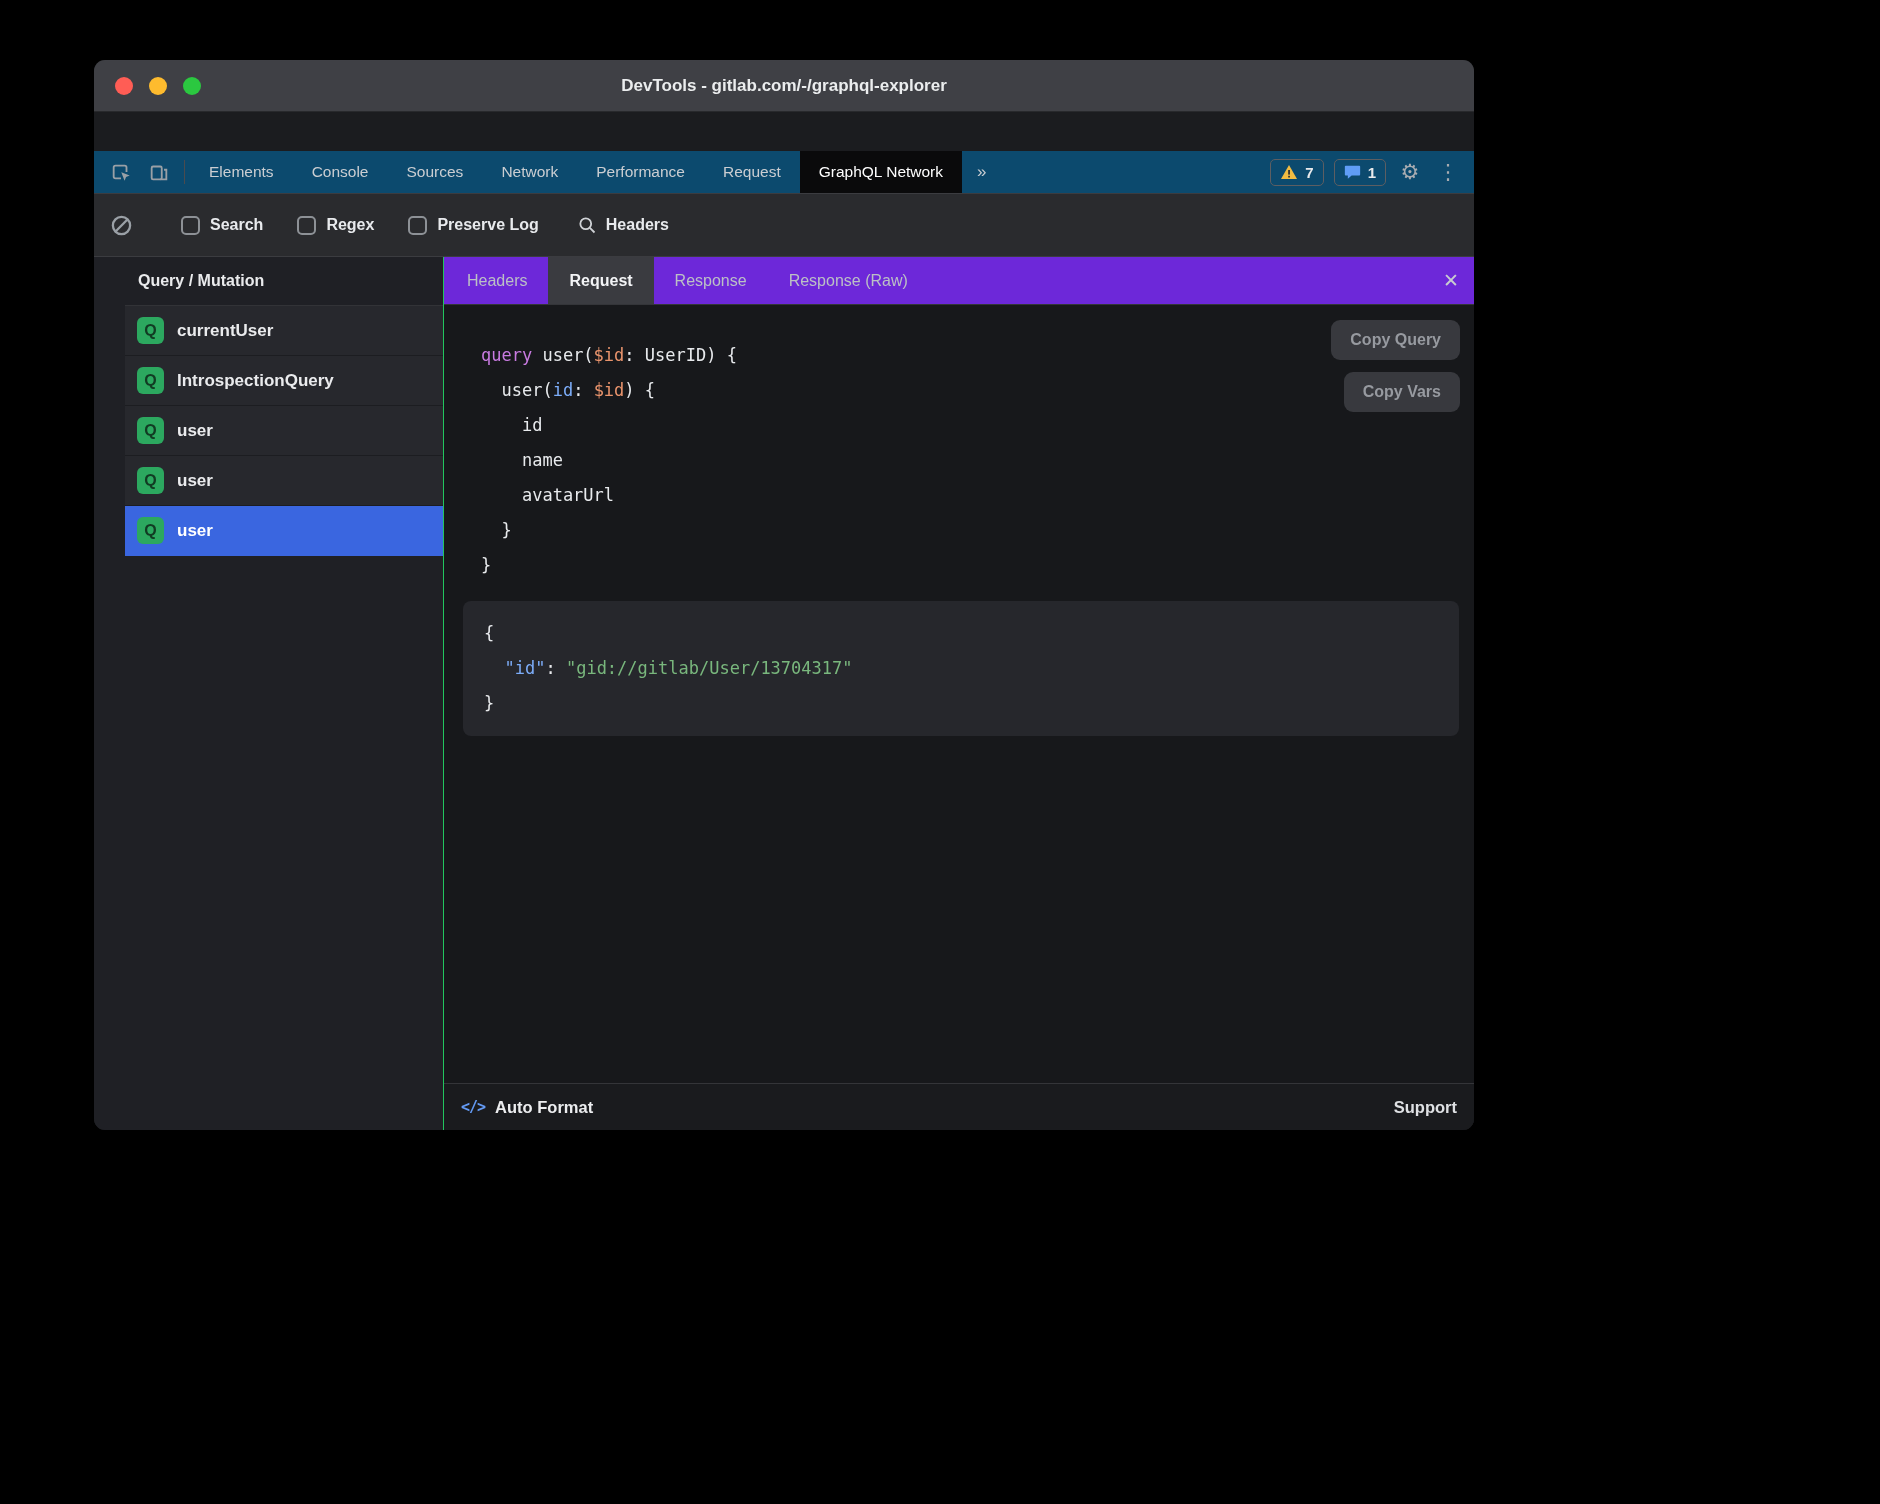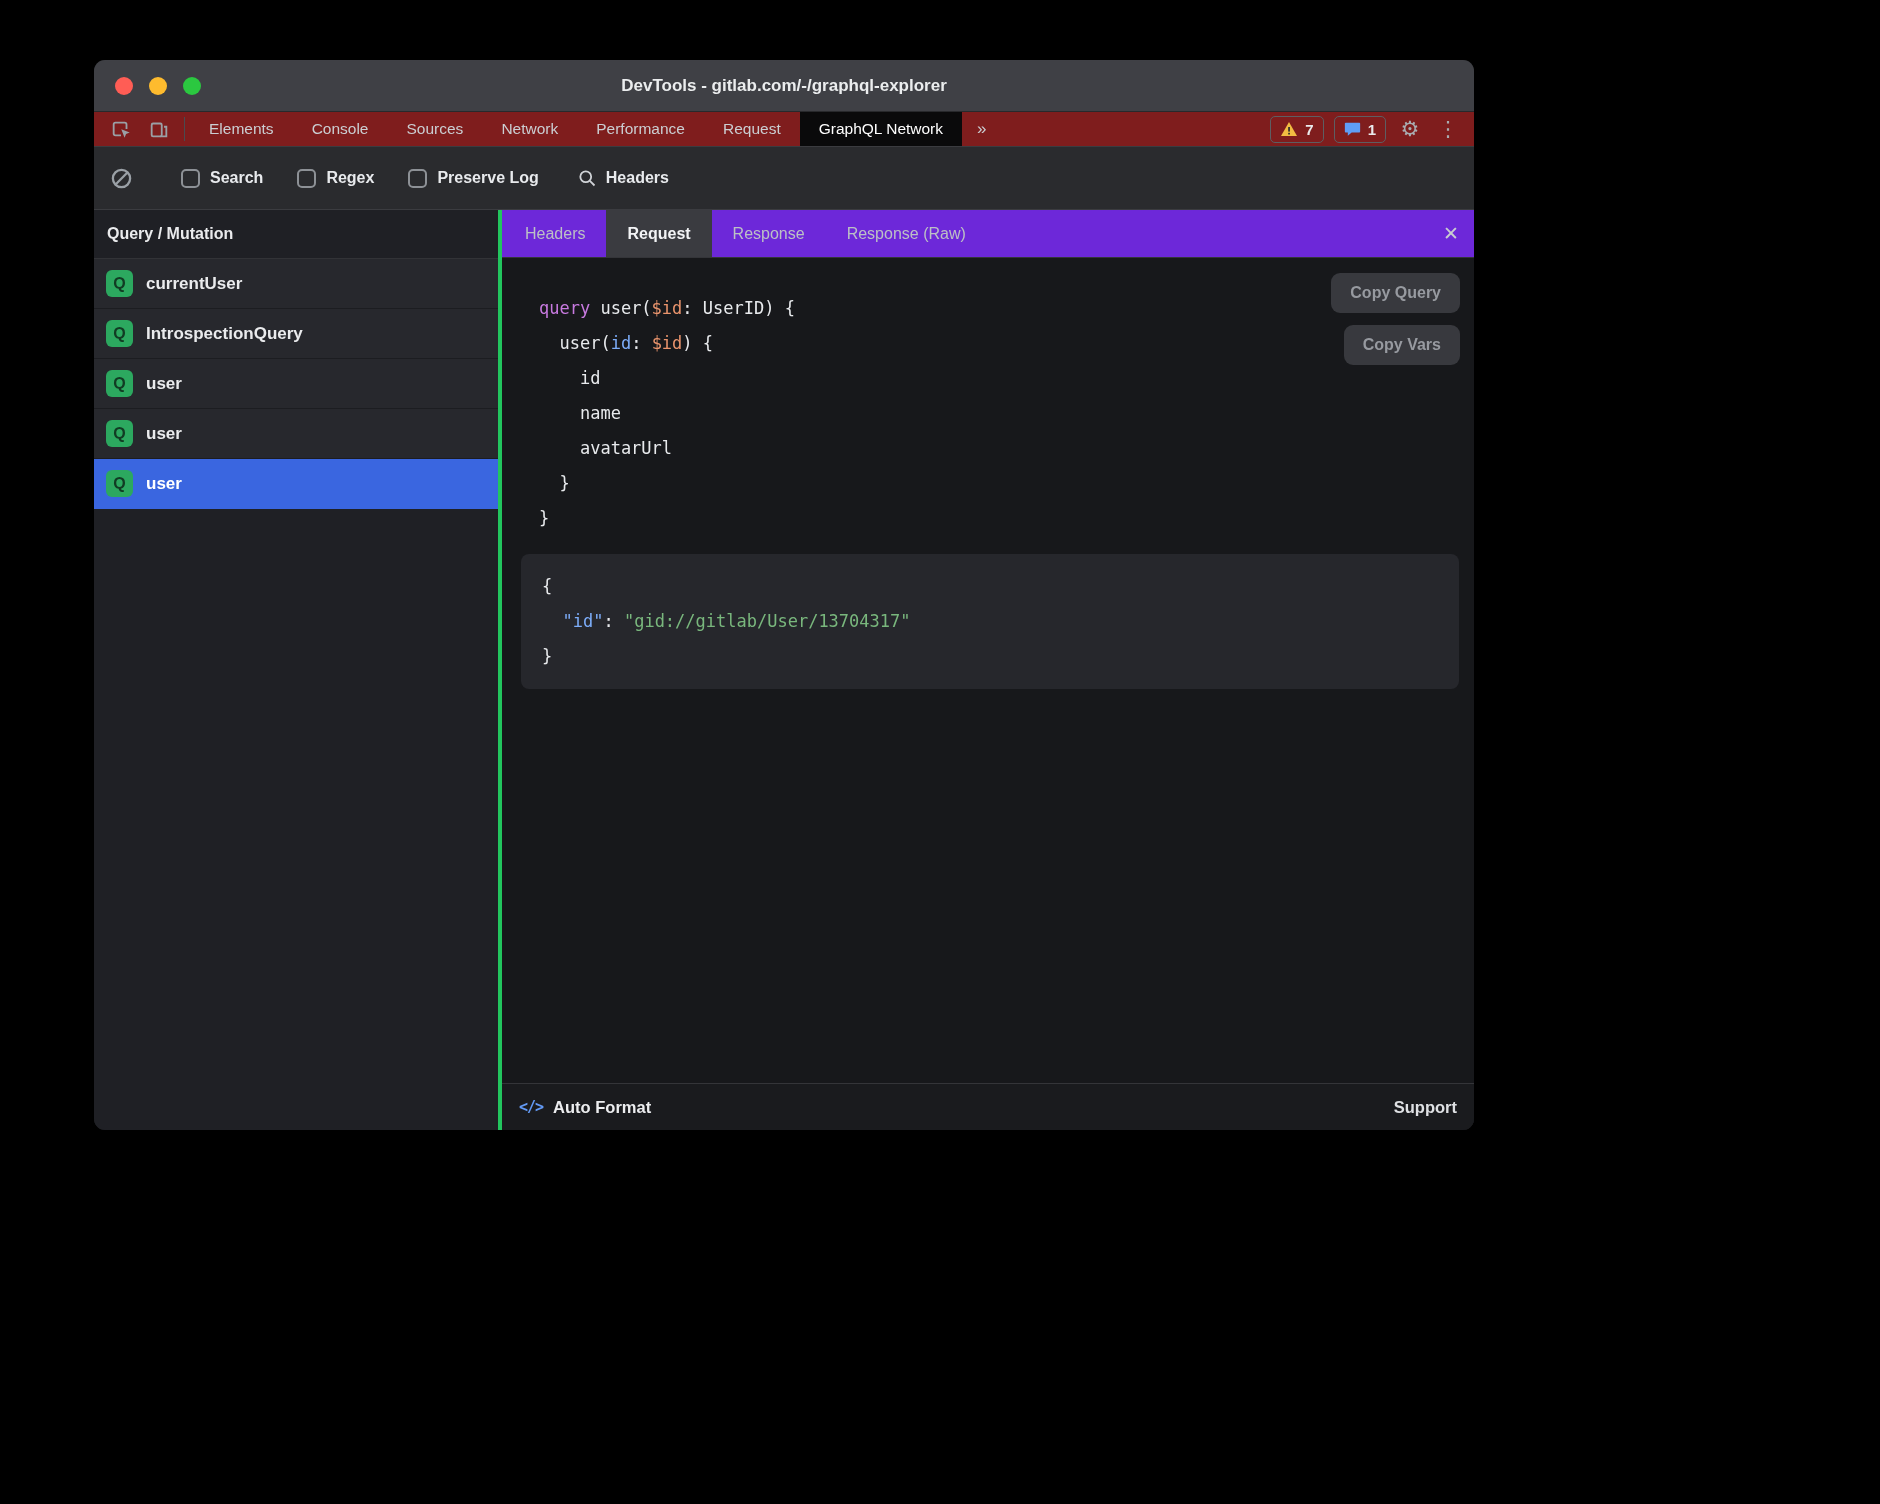--- a/index.html
+++ b/index.html
@@ -26,22 +26,22 @@
               display: flex; align-items: center; position: relative; }
   .traffic { display: flex; gap: 16px; padding-left: 21px; z-index: 2; }
   .light { width: 18px; height: 18px; border-radius: 50%; }
   .light.red { background: #ff5d55; }
   .light.yellow { background: #febb2e; }
   .light.green { background: #2bc840; }
   .window-title { position: absolute; left: 0; right: 0; text-align: center;
                   color: #ebedee; font-size: 17px; font-weight: 700; }
 
   
-  .tabbar { height: 35px; flex: none; background: #7f1d1d; border-bottom: 1px solid #3b3c40;
-            display: flex; align-items: stretch; }
+  .tabbar { height: 43px; flex: none; background: #0c4a6e; border-bottom: 1px solid #3b3c40;
+            display: flex; align-items: stretch; margin-top: 39px; }
   .tool-icons { display: flex; align-items: center; gap: 8px; padding: 0 10px 0 12px; }
   .icon-btn { display: flex; align-items: center; justify-content: center; width: 30px; height: 30px; }
   .vdivider { width: 1px; height: 24px; background: #4a4b4f; margin: auto 5px auto 0; }
   .tab { display: flex; align-items: center; padding: 0 19px; font-size: 15.5px;
          color: #cbced2; white-space: nowrap; }
   .tab.active { background: #0a0a0b; color: #ffffff; }
   .chevron { display: flex; align-items: center; padding: 0 15px; color: #cbced2; font-size: 17px; }
   .tabbar-right { margin-left: auto; display: flex; align-items: center; gap: 10px; padding-right: 12px; }
   .count-badge { display: flex; align-items: center; gap: 7px; border: 1px solid #5d5e62;
                  border-radius: 5px; padding: 4px 9px; color: #e9eaec; font-size: 15px; font-weight: 600; }
@@ -57,22 +57,22 @@
                   font-family: inherit; outline: none; }
   .filter-input::placeholder { color: #8f939a; }
   .checkbox-group { display: flex; align-items: center; gap: 10px; margin-left: 34px; }
   .checkbox-box { width: 19px; height: 19px; border: 2px solid #8d9196; border-radius: 5px; flex: none; }
   .checkbox-label { color: #e8eaed; font-size: 16px; font-weight: 700; }
   .search-group { display: flex; align-items: center; gap: 9px; margin-left: 38px; }
   .search-label { color: #e8eaed; font-size: 16px; font-weight: 700; }
 
   
   .main { flex: 1; display: flex; min-height: 0; }
-  .sidebar { width: 408px; flex: none; background: #1f2025; border-right: 4px solid #22c55e;
-             display: flex; flex-direction: column; }
+  .sidebar { width: 350px; flex: none; background: #1f2025; border-right: 1px solid #22c55e;
+             display: flex; flex-direction: column; padding-left: 31px; }
   .sidebar-header { height: 49px; flex: none; display: flex; align-items: center; padding: 0 13px;
                     color: #eaebed; font-size: 16px; font-weight: 700; border-bottom: 1px solid #323337; }
   .query-list { flex: 1; overflow: hidden; }
   .query-row { height: 50px; display: flex; align-items: center; gap: 13px; padding: 0 12px;
                background: #27282d; border-bottom: 1px solid #1c1d21;
                color: #eaebed; font-size: 17px; font-weight: 700; }
   .query-row.selected { background: #3a66e0; border-bottom-color: #3a66e0; color: #fff; }
   .qbadge { width: 27px; height: 27px; flex: none; border-radius: 6px; background: #2ca85f;
             color: #113b23; display: flex; align-items: center; justify-content: center;
             font-size: 16px; font-weight: 700; }

